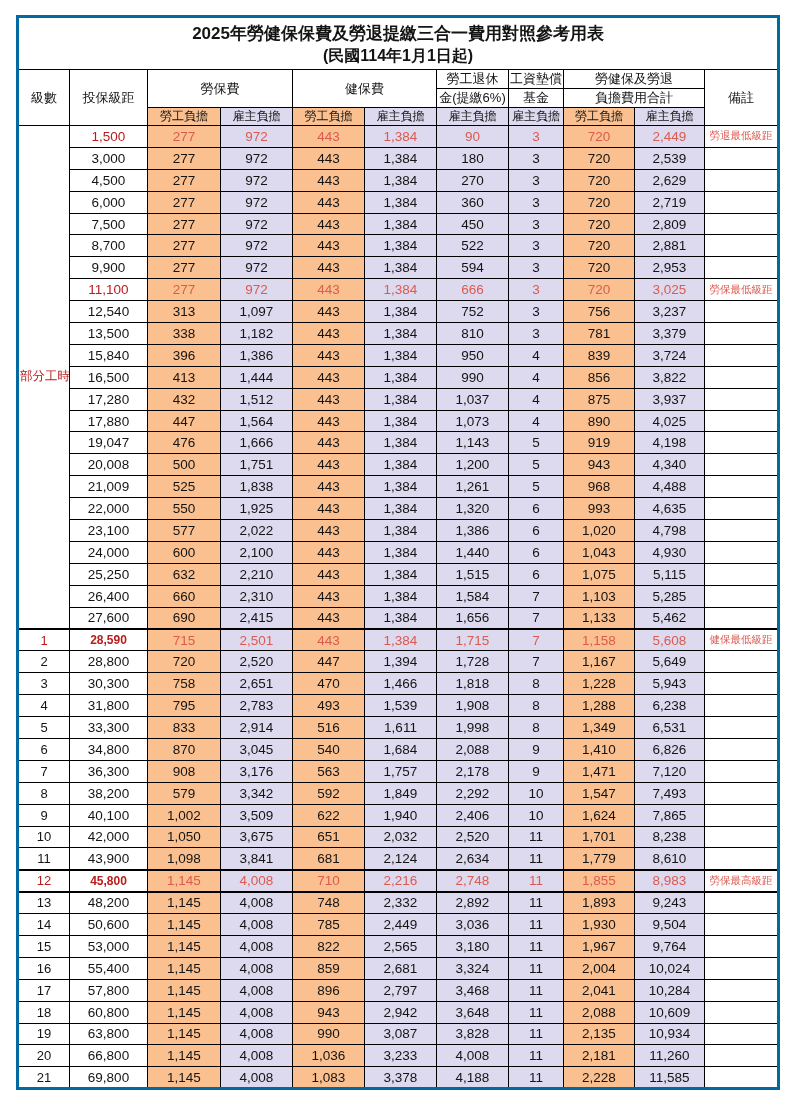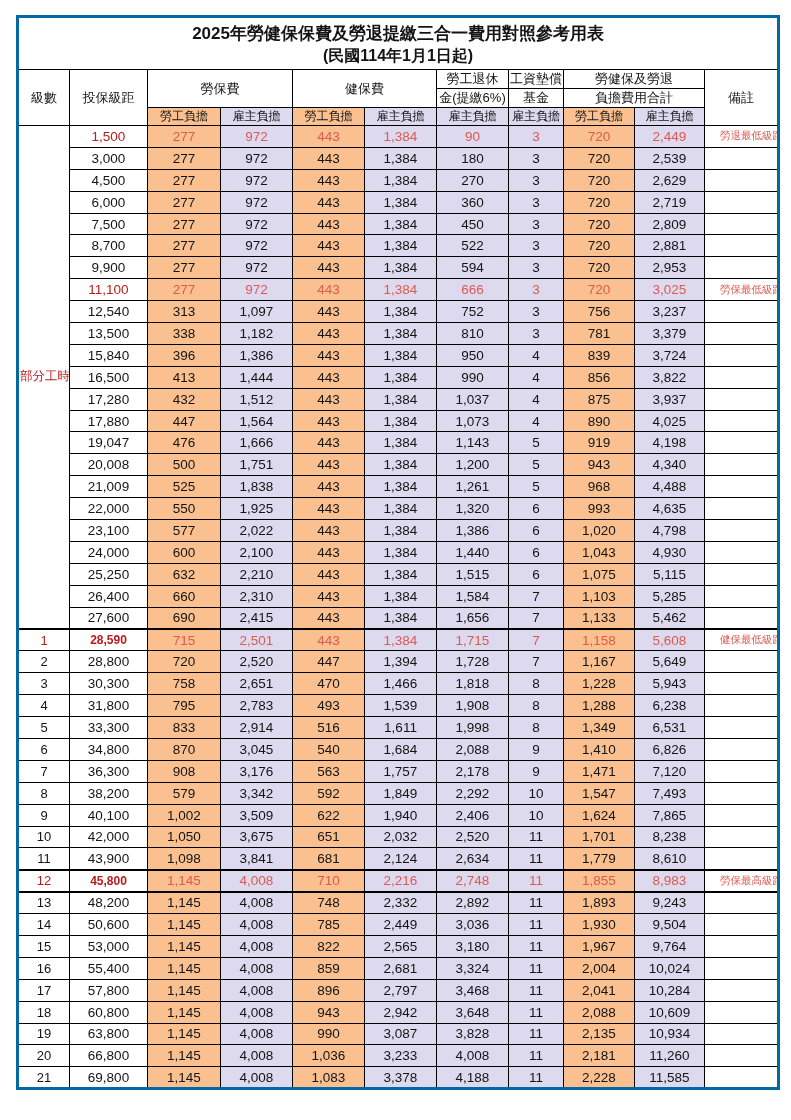--- a/index.html
+++ b/index.html
@@ -30,21 +30,21 @@
   .title-sub  { font-size: 16px; font-weight: bold; line-height: 1.1; }
   thead th { font-weight: normal; }
   .h1 th, .h2 th { height: 19px; font-size: 13px; }
   .h3 th { height: 16px; font-size: 12px; }
   tbody td { height: 21.9px; font-size: 13.5px; }
   td.level { font-size: 13px; }
   td.salary { font-size: 13.5px; }
   td.pt { font-size: 12.5px; padding: 0 1px; text-align: right; }
   .worker   { background: #FAC08F; }
   .employer { background: #DDD9EE; }
-  .note-cell { font-size: 10.5px; color: #DC5A50; padding: 0 15px; }
+  .note-cell { font-size: 10.5px; color: #DC5A50; padding: 0 4px; }
   tr.hl td { color: #DC5A50; }
   tr.hl td.level, tr.hl td.salary, tr.hl td.pt { color: #b91c1c; }
   tr.bold-sal td.salary { font-weight: bold; font-size: 12px; }
   tr.sep td { border-top-width: 2.5px; }
 </style>
 </head>
 <body>
 
 <div class="sheet">
   <table>

